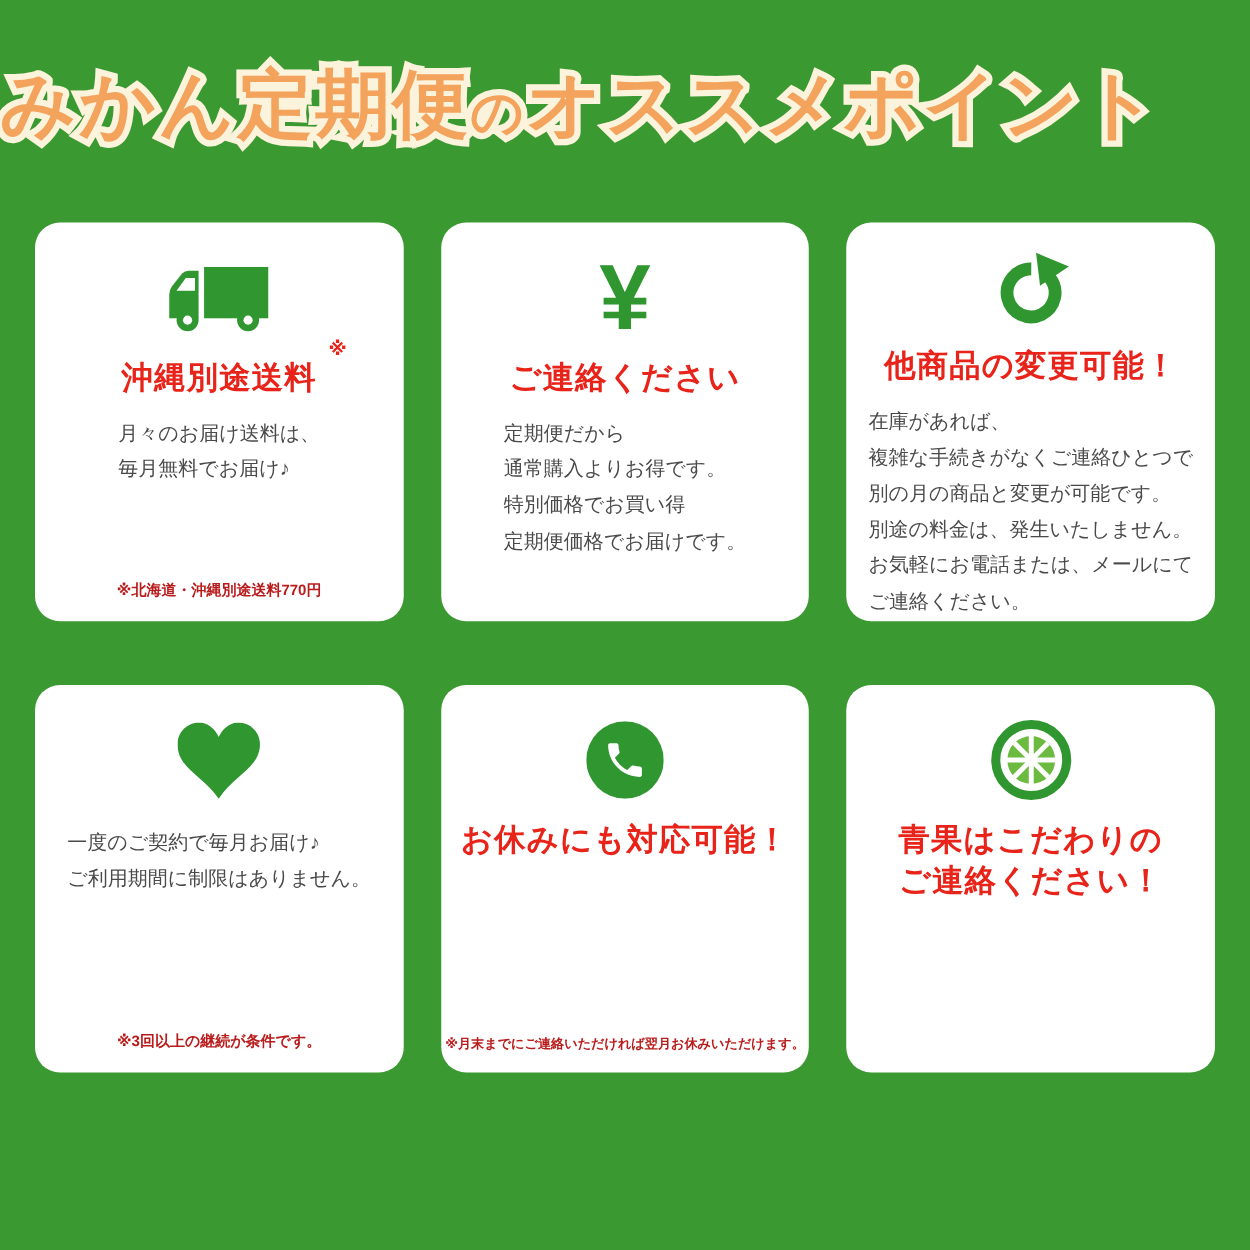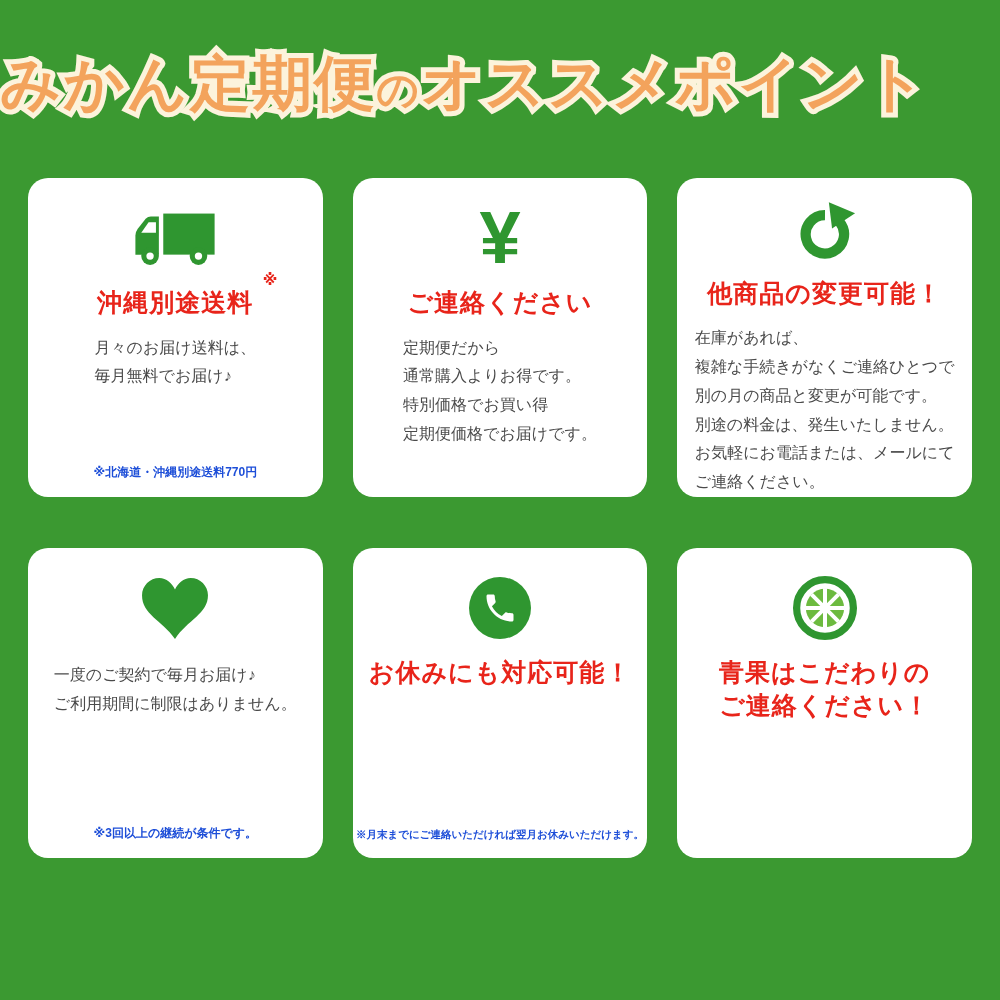--- a/index.html
+++ b/index.html
@@ -63,24 +63,24 @@
   .card-body{
     margin-top:15px;
     font-size:16px;line-height:1.8;
     color:#4A4A4A;
     white-space:pre-line;
     text-align:left;
   }
   .card-footnote{
     position:absolute;bottom:16px;left:0;width:100%;
     text-align:center;
-    font-size:12px;font-weight:bold;color:#1d4ed8;
+    font-size:12px;font-weight:bold;color:#b91c1c;
     letter-spacing:0;
   }
-  .card-footnote.small{font-size:10.5px;font-family:Liberation Serif, serif;}
+  .card-footnote.small{font-size:10.5px;}
   
   .yen-glyph{
     font-size:74px;font-weight:bold;color:#2F9630;line-height:1;
   }
   svg{display:block;}
 </style>
 </head>
 <body>
 
 <div class="title-wrap">

